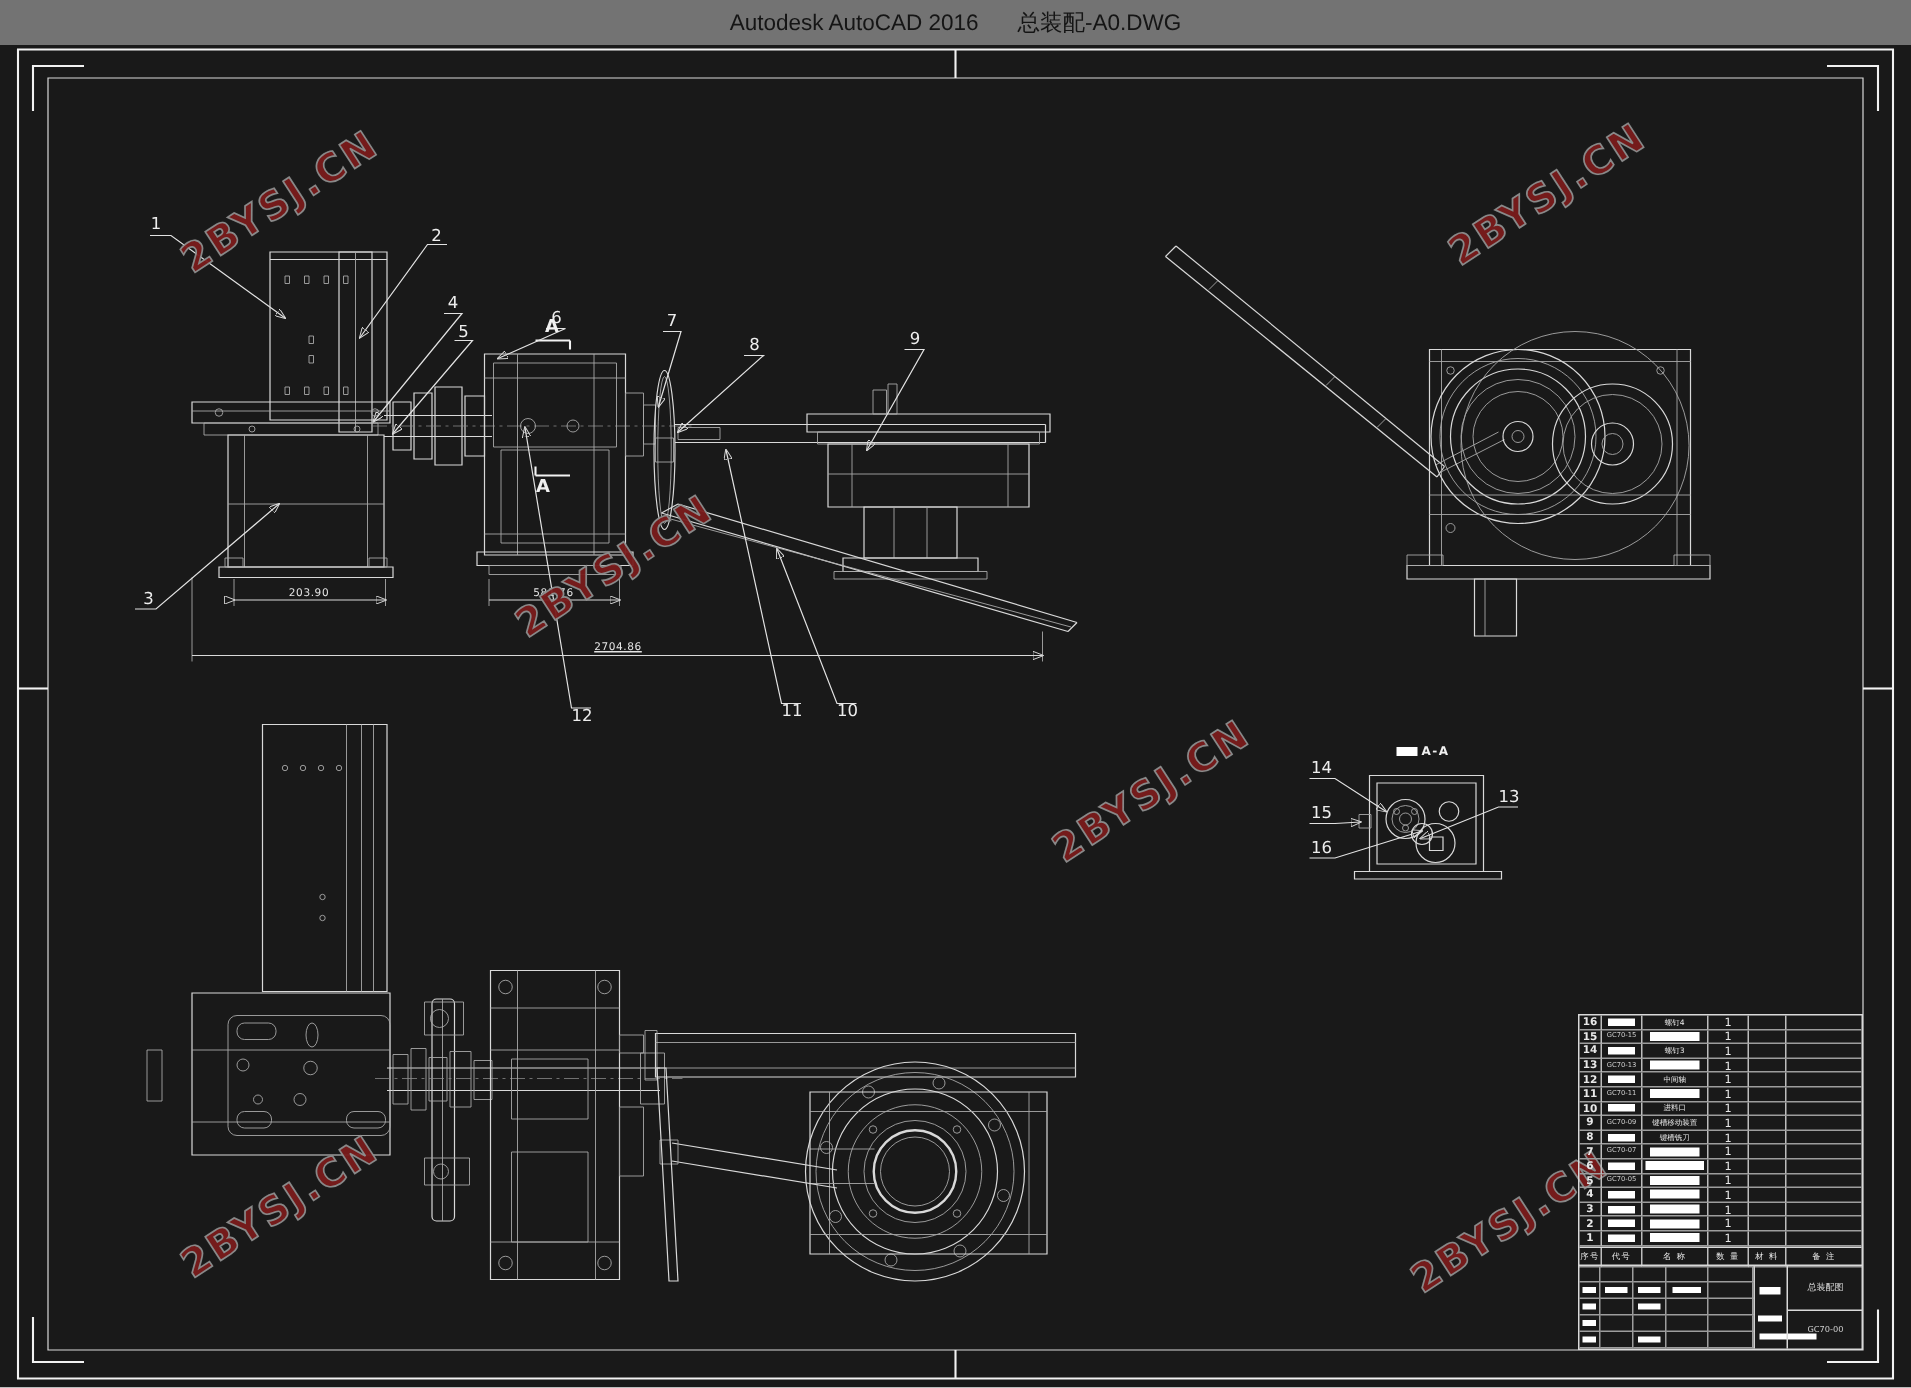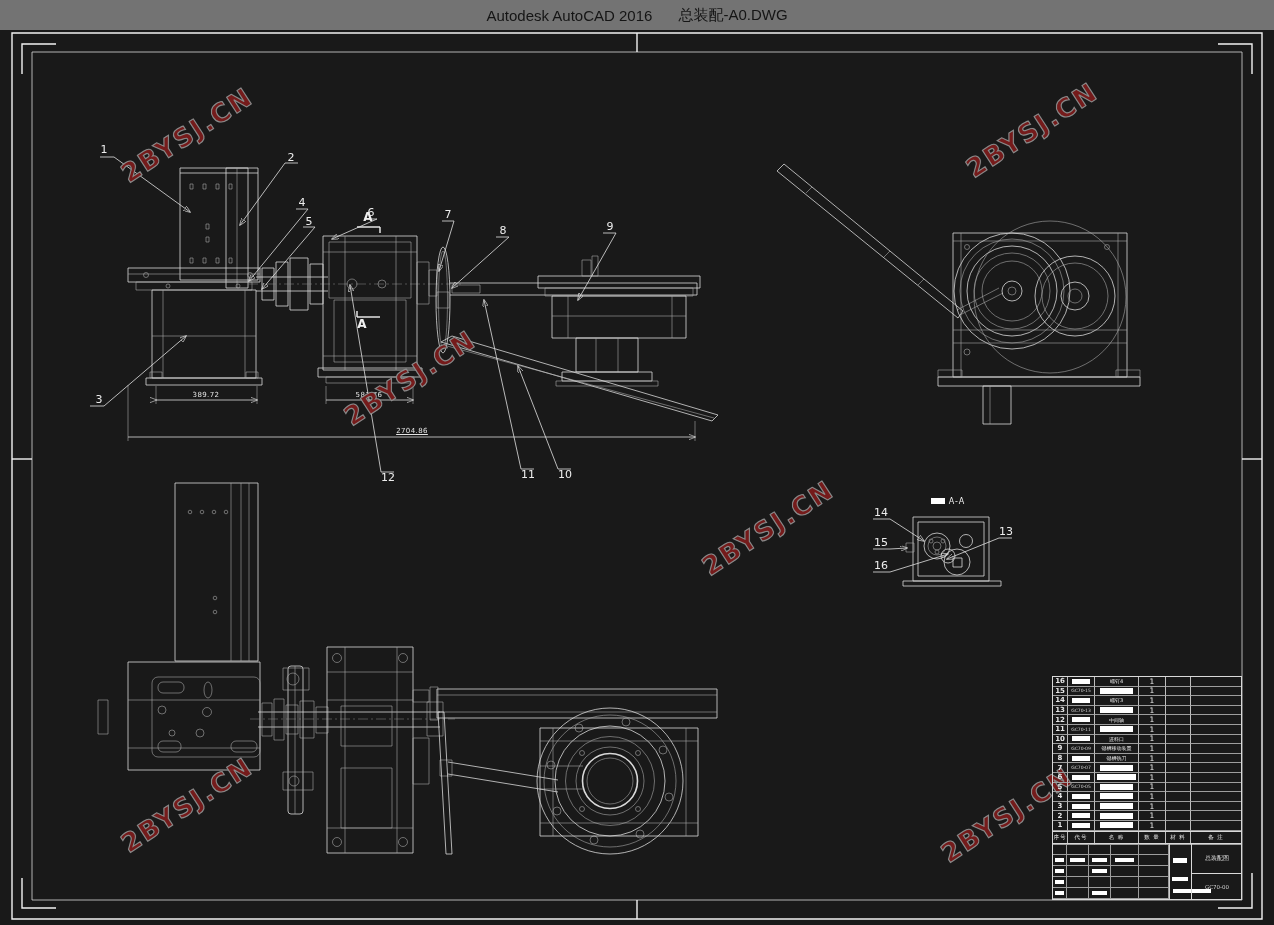--- a/index.html
+++ b/index.html
@@ -13,21 +13,21 @@
   svg line,svg rect,svg circle,svg ellipse,svg path,svg polygon,svg polyline{
         stroke:#d9d9d9;fill:none;stroke-width:.8;vector-effect:non-scaling-stroke;}
   svg .thin{stroke:#a8a8a8;stroke-width:.6;}
   svg .thick{stroke:#f2f2f2;stroke-width:1.4;}
   svg .cline{stroke:#8f8f8f;stroke-width:.5;stroke-dasharray:10 3 2 3;}
   svg .leader{stroke:#e2e2e2;stroke-width:.8;}
   
   .callout{position:absolute;transform:translate(-50%,-50%);font-size:11px;color:#ededed;white-space:nowrap;}
   .dim{position:absolute;transform:translate(-50%,-50%);font-size:7px;letter-spacing:.4px;color:#e5e5e5;white-space:nowrap;}
   .secA{position:absolute;transform:translate(-50%,-50%);font-size:12px;font-weight:bold;color:#f0f0f0;}
-  .aa-label{position:absolute;transform:translate(-50%,-50%);font-size:8px;font-weight:normal;color:#f0f0f0;letter-spacing:1px;}
+  .aa-label{position:absolute;transform:translate(-50%,-50%);font-size:8px;font-weight:bold;color:#f0f0f0;letter-spacing:1px;}
   .aa-block{position:absolute;background:#ffffff;}
   .wm{position:absolute;transform:translate(-50%,-50%) rotate(-33deg);font-weight:bold;font-size:26px;
       letter-spacing:2px;color:#7a1c1c;-webkit-text-stroke:1.1px #8f8f8f;text-shadow:0 0 1px #999;
       white-space:nowrap;opacity:.95;}
   
   .bom{position:absolute;left:1052px;top:676px;width:190px;color:#e8e8e8;
        border:1px solid #d9d9d9;border-bottom:none;box-sizing:border-box;}
   .bom-row{display:grid;grid-template-columns:15px 27px 44px 27px 25px 1fr;height:9.6px;}
   .bom-row.hdr{height:13px;border-top:1px solid #d9d9d9;}
   .bom-cell{border-right:.6px solid #bdbdbd;border-bottom:.6px solid #9d9d9d;display:flex;
@@ -370,21 +370,21 @@
       <div class="callout" style="left: 448px; top: 214px;">7</div>
       <div class="callout" style="left: 503px; top: 230px;">8</div>
       <div class="callout" style="left: 610px; top: 226px;">9</div>
       <div class="callout" style="left: 565px; top: 474px;">10</div>
       <div class="callout" style="left: 528px; top: 474px;">11</div>
       <div class="callout" style="left: 388px; top: 477px;">12</div>
       <div class="callout" style="left: 1006px; top: 531px;">13</div>
       <div class="callout" style="left: 881px; top: 512px;">14</div>
       <div class="callout" style="left: 881px; top: 542px;">15</div>
       <div class="callout" style="left: 881px; top: 565px;">16</div>
-      <div class="dim" style="left: 206px; top: 395px;">389.72</div>
+      <div class="dim" style="left: 206px; top: 395px;">203.90</div>
       <div class="dim" style="left: 369px; top: 395px;">581.76</div>
       <div class="dim" style="left: 412px; top: 431px; text-decoration: underline;">2704.86</div>
       <div class="wm" style="left: 187px; top: 135px; color: rgb(122, 28, 28);">2BYSJ.CN</div>
       <div class="wm" style="left: 1032px; top: 130px; color: rgb(122, 28, 28);">2BYSJ.CN</div>
       <div class="wm" style="left: 410px; top: 378px; color: rgb(122, 28, 28);">2BYSJ.CN</div>
       <div class="wm" style="left: 768px; top: 528px; color: rgb(122, 28, 28);">2BYSJ.CN</div>
       <div class="wm" style="left: 187px; top: 805px; color: rgb(122, 28, 28);">2BYSJ.CN</div>
       <div class="wm" style="left: 1007px; top: 815px; color: rgb(122, 28, 28);">2BYSJ.CN</div>
     </div>
 

